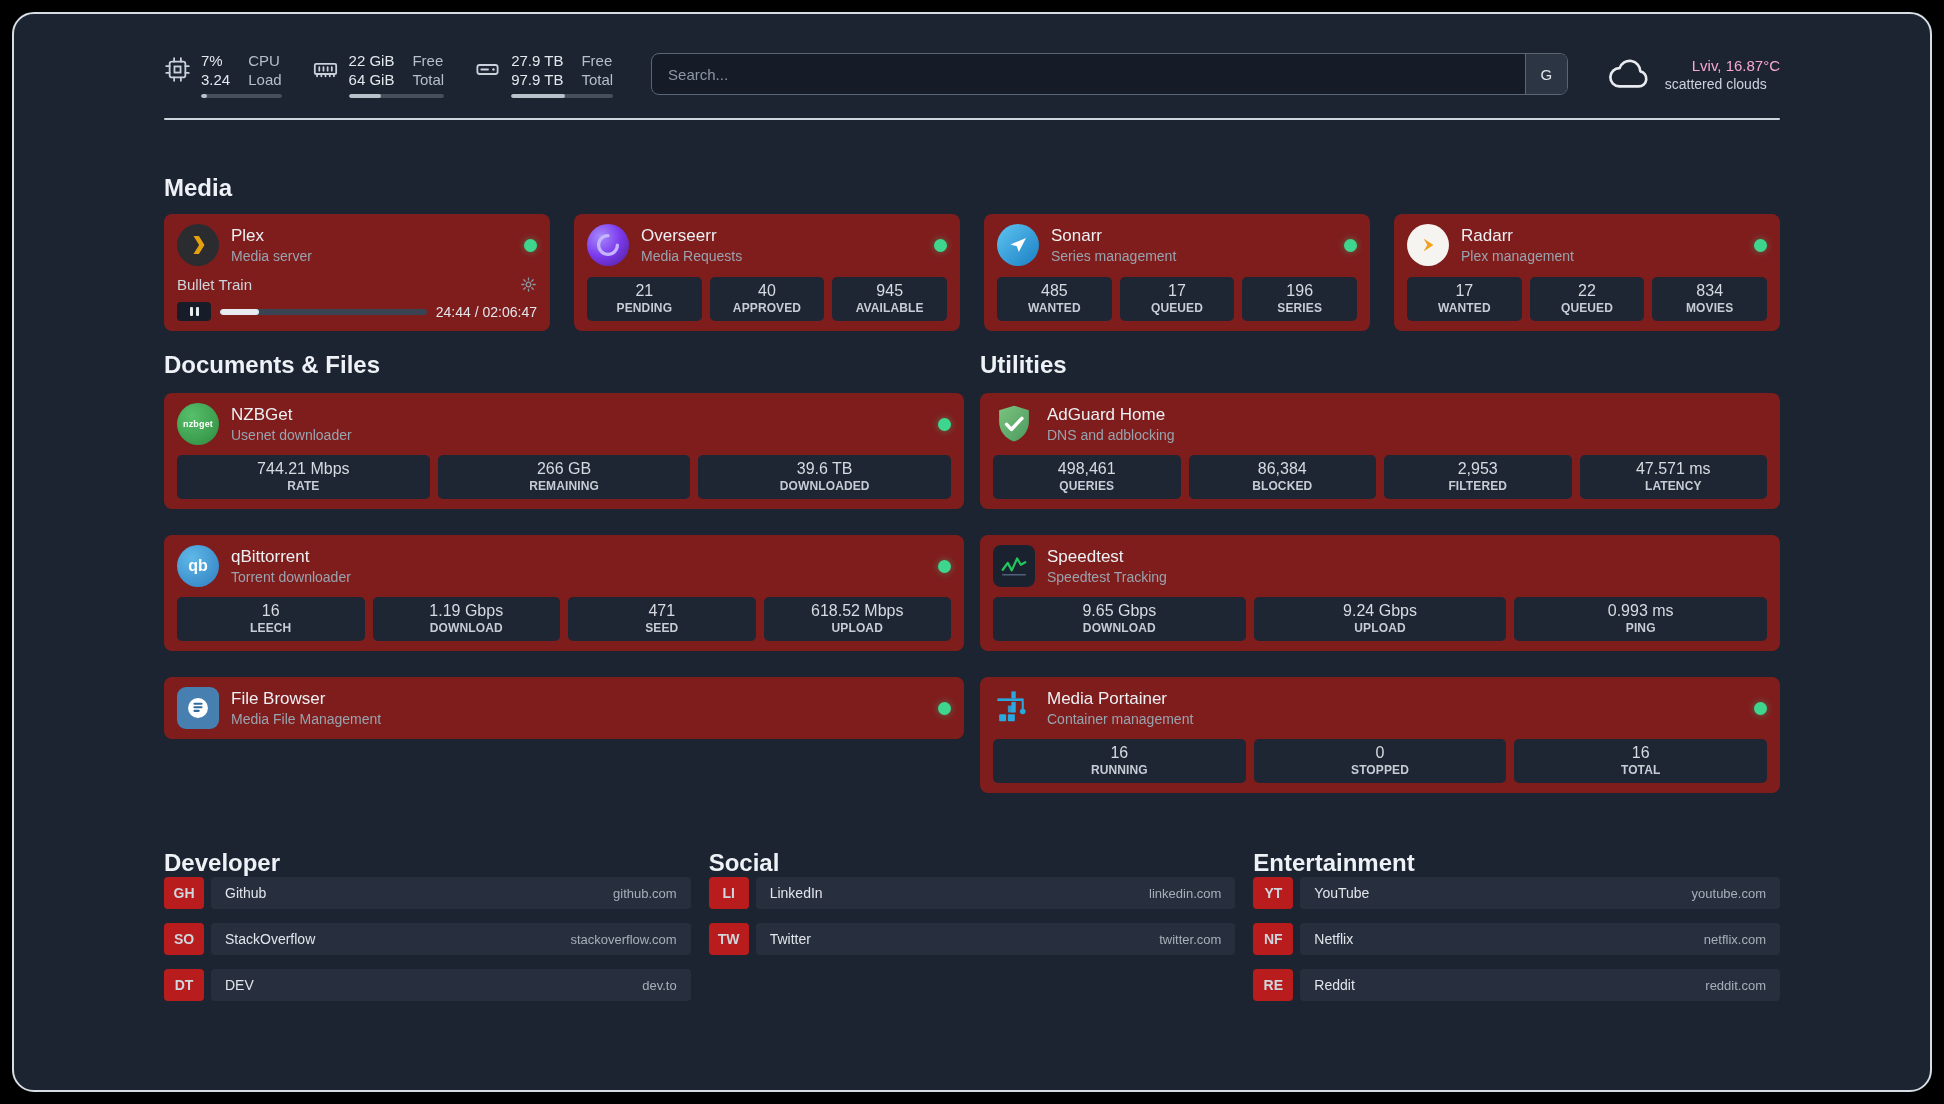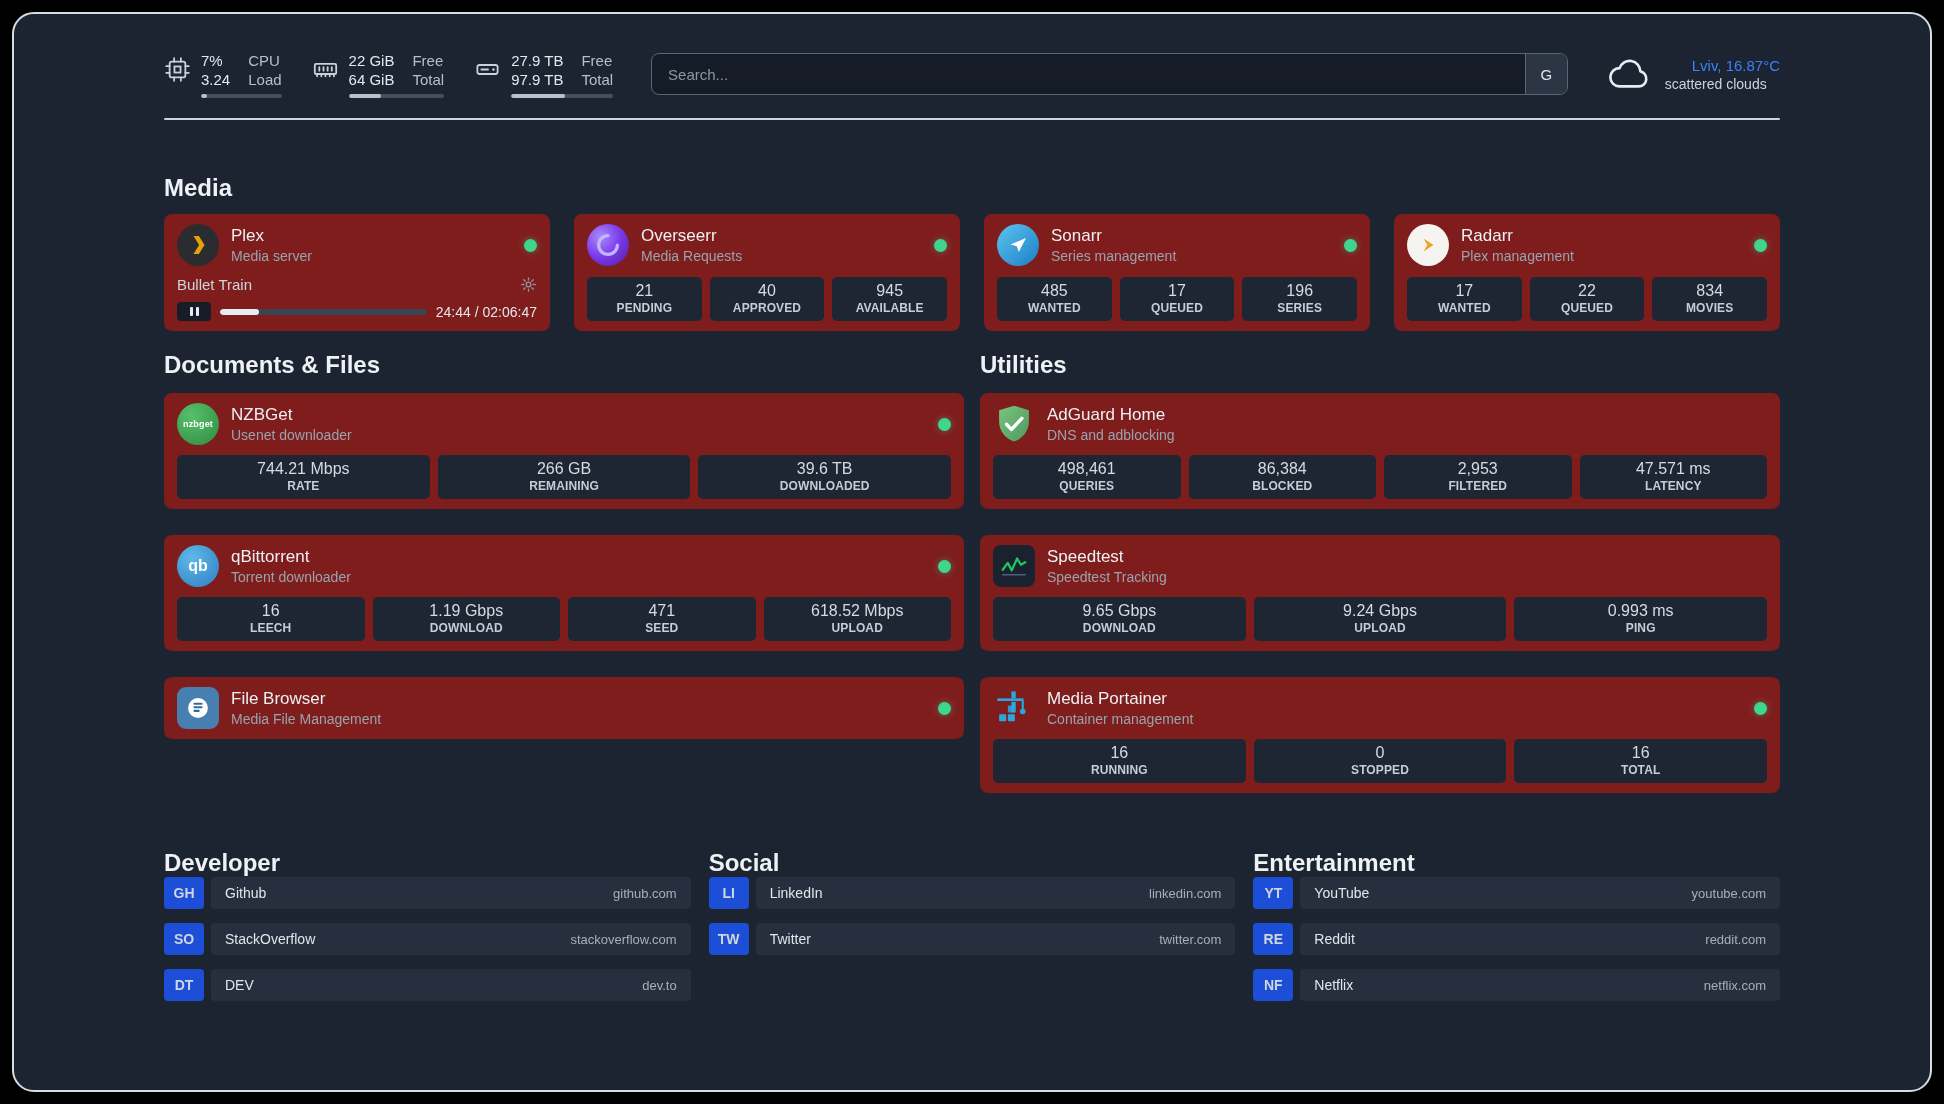--- a/index.html
+++ b/index.html
@@ -39,21 +39,21 @@
   .search-provider {
     position: absolute; top: 1px; right: 1px; bottom: 1px; width: 42px;
     background: #2c3543; border: none; border-left: 1px solid #5b6674;
     border-radius: 0 7px 7px 0; color: #e2e6eb; font-size: 15px;
     display: flex; align-items: center; justify-content: center;
     cursor: pointer; font-family: inherit;
   }
   .weather { display: flex; align-items: center; gap: 13px; }
   .weather-icon svg { width: 46px; height: 36px; display: block; }
   .weather-text { display: flex; flex-direction: column; gap: 2px; }
-  .weather-loc { font-size: 15px; color: #3b82f6; margin-left: 27px; }
+  .weather-loc { font-size: 15px; color: #f9a8d4; margin-left: 27px; }
   .weather-cond { font-size: 14px; color: #ccd3db; }
   .divider { margin-top: 18px; height: 2px; background: #ccd4dd; border-radius: 1px; }
   
   .section-title { font-size: 24px; font-weight: 600; color: #eef1f5; }
   .media-title { margin-top: 54px; margin-bottom: 12px; }
   .media-grid { display: grid; grid-template-columns: repeat(4, 1fr); gap: 24px; }
   
   .card {
     background: #7f1d1d; border-radius: 8px; padding: 10px 13px;
     display: flex; flex-direction: column; cursor: pointer;
@@ -83,21 +83,21 @@
   .time { font-size: 14px; color: #e2e6eb; white-space: nowrap; }
   
   .two-col { display: grid; grid-template-columns: 1fr 1fr; column-gap: 16px; margin-top: 20px; }
   .col .section-title { margin-bottom: 14px; }
   .col-cards { display: flex; flex-direction: column; gap: 26px; }
   
   .bm-area { display: grid; grid-template-columns: repeat(3, 1fr); column-gap: 18px; margin-top: 56px; padding-bottom: 40px; }
   .bm-col .section-title { }
   .bm-list { display: flex; flex-direction: column; gap: 14px; }
   .bm-item { display: flex; align-items: stretch; gap: 7px; height: 32px; cursor: pointer; }
-  .bm-abbr { width: 40px; flex: 0 0 40px; background: #1d4ed8; border-radius: 4px; display: flex; align-items: center; justify-content: center; font-size: 14px; font-weight: 600; color: #cfd6de; }
+  .bm-abbr { width: 40px; flex: 0 0 40px; background: #b91c1c; border-radius: 4px; display: flex; align-items: center; justify-content: center; font-size: 14px; font-weight: 600; color: #cfd6de; }
   .bm-pill { flex: 1; background: #272f3e; border-radius: 4px; display: flex; align-items: center; padding: 0 14px; }
   .bm-name { font-size: 14px; color: #e2e6eb; }
   .bm-url { margin-left: auto; font-size: 13px; color: #a6afb9; }
   
   .icon-round { width: 42px; height: 42px; border-radius: 50%; display: flex; align-items: center; justify-content: center; }
   .icon-plex { background: #2a2c30; }
   .icon-plex svg { width: 24px; height: 24px; }
   .icon-overseerr { background: radial-gradient(circle at 32% 30%, #a78bfa 0%, #7c3aed 48%, #4c1d95 100%); }
   .icon-overseerr svg { width: 30px; height: 30px; }
   .icon-sonarr { background: linear-gradient(135deg, #5ec4f0, #1b7fc4); }
@@ -580,30 +580,30 @@
       <div class="section-title">Entertainment</div>
       <div class="bm-list">
         <div class="bm-item">
           <span class="bm-abbr">YT</span>
           <span class="bm-pill">
             <span class="bm-name">YouTube</span>
             <span class="bm-url">youtube.com</span>
           </span>
         </div>
         <div class="bm-item">
+          <span class="bm-abbr">NF</span>
+          <span class="bm-pill">
+            <span class="bm-name">Netflix</span>
+            <span class="bm-url">netflix.com</span>
+          </span>
+        </div>
+        <div class="bm-item">
           <span class="bm-abbr">RE</span>
           <span class="bm-pill">
             <span class="bm-name">Reddit</span>
             <span class="bm-url">reddit.com</span>
           </span>
         </div>
-        <div class="bm-item">
-          <span class="bm-abbr">NF</span>
-          <span class="bm-pill">
-            <span class="bm-name">Netflix</span>
-            <span class="bm-url">netflix.com</span>
-          </span>
-        </div>
       </div>
     </div>
 
   </div>
 </div>
 
 </body></html>

